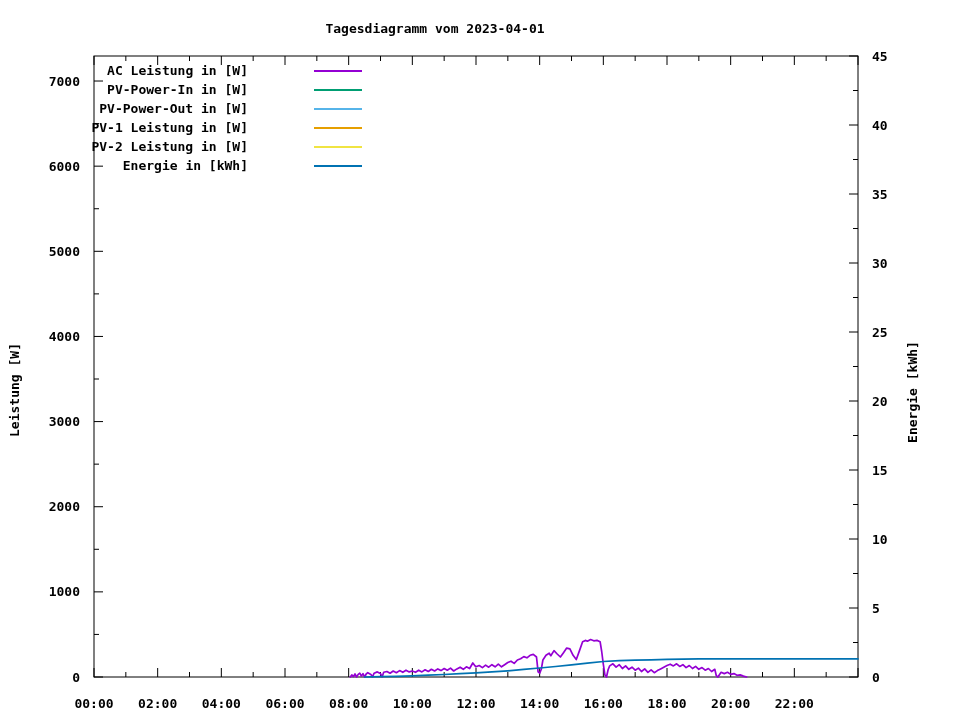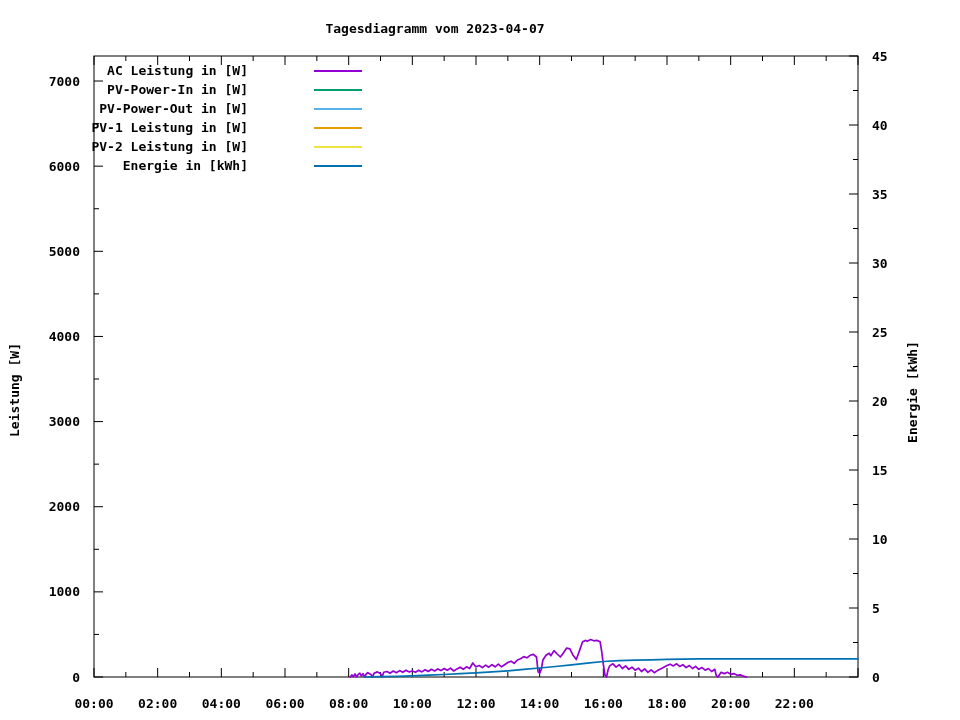--- a/index.html
+++ b/index.html
@@ -12,21 +12,21 @@
   #ylabel-right{position:absolute;left:912px;top:392px;transform:translate(-50%,-50%) rotate(-90deg);
                 font-size:13px;white-space:nowrap;}
   #plot-canvas{position:absolute;left:0;top:0;}
   svg text{font-family:"DejaVu Sans Mono","Liberation Mono",monospace;font-weight:bold;
            font-size:13px;fill:#000;}
 </style>
 </head>
 <body>
 
 <div id="screen">
-  <div id="chart-title">Tagesdiagramm vom 2023-04-07</div>
+  <div id="chart-title">Tagesdiagramm vom 2023-04-01</div>
   <div id="ylabel-left">Leistung [W]</div>
   <div id="ylabel-right">Energie [kWh]</div>
   <svg id="plot-canvas" width="960" height="720">
       <rect x="94" y="56" width="764" height="621" fill="none" stroke="#000" stroke-width="1"></rect>
       <line x1="94" y1="677" x2="94" y2="668" stroke="#000" stroke-width="1"></line>
       <line x1="94" y1="56" x2="94" y2="65" stroke="#000" stroke-width="1"></line>
       <line x1="125.83333333333333" y1="677" x2="125.83333333333333" y2="672" stroke="#000" stroke-width="1"></line>
       <line x1="125.83333333333333" y1="56" x2="125.83333333333333" y2="61" stroke="#000" stroke-width="1"></line>
       <line x1="157.66666666666666" y1="677" x2="157.66666666666666" y2="668" stroke="#000" stroke-width="1"></line>
       <line x1="157.66666666666666" y1="56" x2="157.66666666666666" y2="65" stroke="#000" stroke-width="1"></line>

